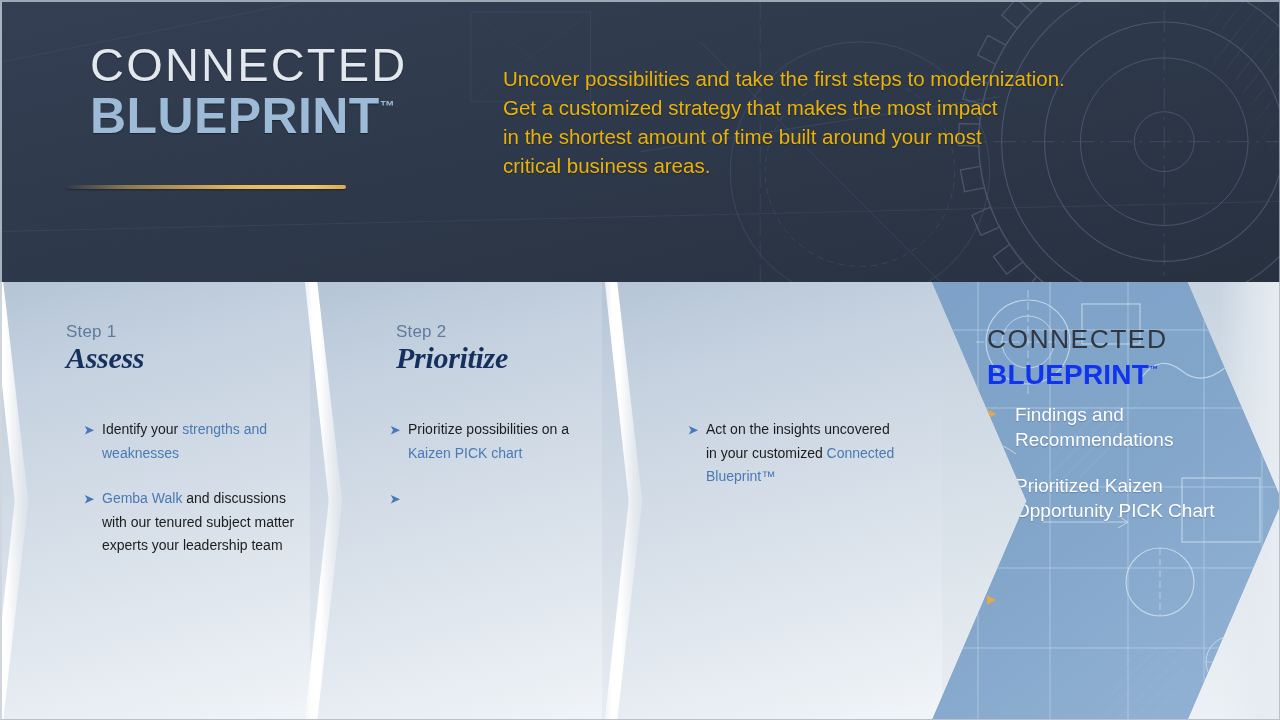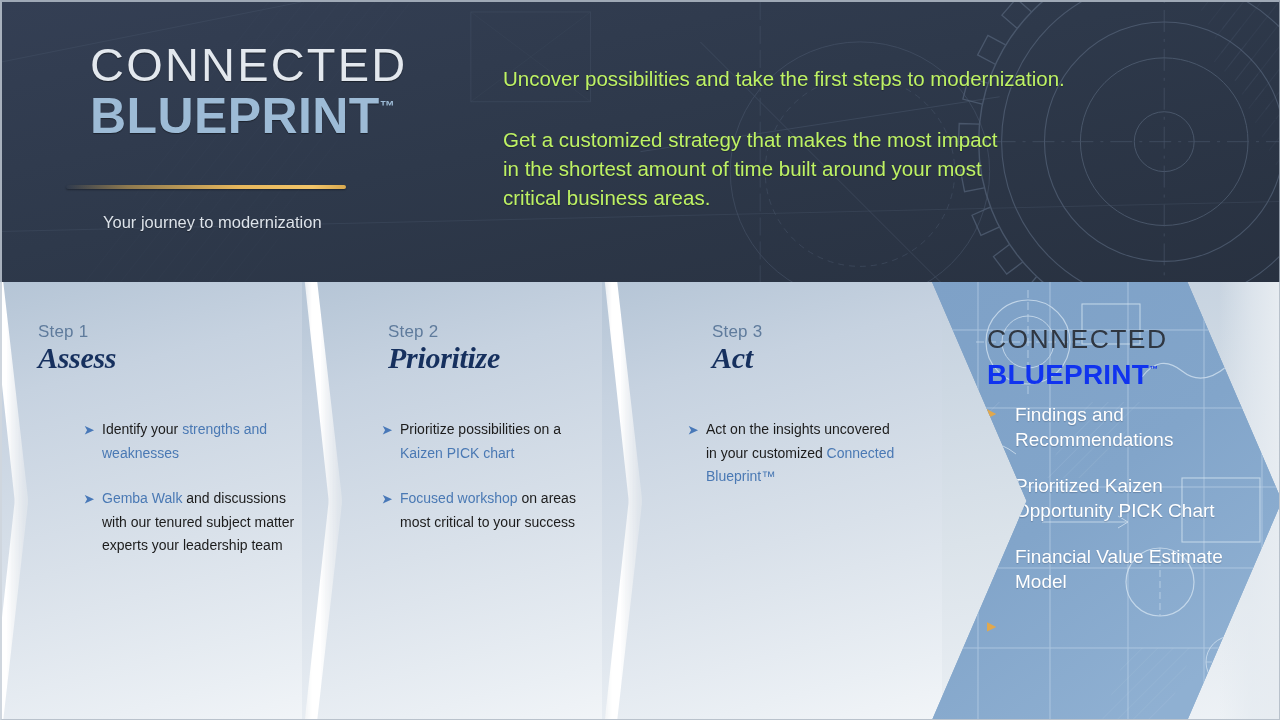--- a/index.html
+++ b/index.html
@@ -54,40 +54,40 @@
     box-shadow: 0 1px 2px rgba(0,0,0,0.35);
   }
   .tagline {
     position: absolute; left: 101px; top: 211px;
     font-size: 16.5px; color: #dde3ea; font-weight: 400;
     text-shadow: 0 1px 1px rgba(0,0,0,0.35);
   }
 
   .header-copy { position: absolute; left: 501px; top: 62px; width: 700px; }
   .header-copy p {
-    color: #bef264; font-size: 20.5px; line-height: 29px;
+    color: #eab308; font-size: 20.5px; line-height: 29px;
     text-shadow: 0 1px 1px rgba(0,0,0,0.3);
   }
-  .header-copy p.gap { margin-top: 32px; }
+  .header-copy p.gap { }
 
   
   #body-area {
     position: absolute; left: 0; top: 282px; width: 1280px; height: 438px;
     overflow: hidden;
     border-left: 2px solid #cfd6de;
     border-right: 1px solid #b9c2cc;
     border-bottom: 1px solid #b9c2cc;
     background: linear-gradient(170deg,#b3c3d4 0%,#c3d0de 25%,#dbe3ea 65%,#eef2f6 100%);
   }
   .step-panel {
     position: absolute; top: 0; height: 438px;
     background: linear-gradient(165deg,#b5c5d6 0%,#c6d2e0 22%,#d9e1ea 58%,#eaeff4 88%,#f2f5f8 100%);
   }
   .step-1 { left: 0px;   width: 330px; }
-  .step-2 { left: 300px; width: 330px; }
+  .step-2 { left: 308px; width: 330px; }
   .step-3 { left: 600px; width: 340px; }
 
   
   .divider {
     position: absolute; top: -2px; height: 442px; width: 52px;
     background: linear-gradient(90deg,rgba(255,255,255,0.25) 0%,#ffffff 42%,#ffffff 58%,rgba(244,247,250,0.55) 100%);
     -webkit-clip-path: polygon(28% 0%, 52% 0%, 100% 49.5%, 100% 50.5%, 52% 100%, 28% 100%, 74% 50.5%, 74% 49.5%);
     clip-path: polygon(28% 0%, 52% 0%, 100% 49.5%, 100% 50.5%, 52% 100%, 28% 100%, 74% 50.5%, 74% 49.5%);
     filter: drop-shadow(2px 0 3px rgba(90,105,125,0.30));
   }
@@ -241,37 +241,36 @@
     <div id="header-inner">
       <div class="logo-block">
         <div class="logo-connected">CONNECTED</div>
         <div class="logo-blueprint-row">
           <span class="logo-blueprint">BLUEPRINT</span><span class="logo-tm">™</span>
         </div>
       </div>
 
       <div class="gold-rule"></div>
 
-      <div class="tagline">Your journey to modernization</div>
 
       <div class="header-copy">
         <p>Uncover possibilities and take the first steps to modernization.</p>
         <p class="gap">
           <span>Get a customized strategy that makes the most impact</span><br>
           <span>in the shortest amount of time built around your most</span><br>
           <span>critical business areas.</span>
         </p>
       </div>
     </div>
   </div>
 
   <div id="body-area">
 
     <div class="step-panel step-1">
-      <div class="step-head" style="padding-left:36px;">
+      <div class="step-head" style="padding-left:64px;">
         <div class="step-num">Step 1</div>
         <div class="step-title">Assess</div>
       </div>
       <div class="bullets" style="padding-left:80px;">
           <div class="bullet">
             <span class="bullet-arrow">➤</span>
             <span class="bullet-text"><span>Identify your </span><span class="hl">strengths and weaknesses</span></span>
           </div>
           <div class="bullet">
             <span class="bullet-arrow">➤</span>
@@ -285,30 +284,25 @@
         <div class="step-num">Step 2</div>
         <div class="step-title">Prioritize</div>
       </div>
       <div class="bullets" style="padding-left:78px;">
           <div class="bullet">
             <span class="bullet-arrow">➤</span>
             <span class="bullet-text"><span>Prioritize possibilities on a </span><span class="hl">Kaizen PICK chart</span></span>
           </div>
           <div class="bullet">
             <span class="bullet-arrow">➤</span>
-            <span class="bullet-text"><span class="hl">Focused workshop</span><span> on areas most critical to your success</span></span>
           </div>
         </div>
     </div>
 
     <div class="step-panel step-3">
-      <div class="step-head" style="padding-left:110px;">
-        <div class="step-num">Step 3</div>
-        <div class="step-title">Act</div>
-      </div>
       <div class="bullets" style="padding-left:84px;">
           <div class="bullet">
             <span class="bullet-arrow">➤</span>
             <span class="bullet-text"><span>Act on the insights uncovered in your customized </span><span class="hl">Connected Blueprint™</span></span>
           </div>
         </div>
     </div>
 
     <div class="divider d0"></div>
     <div class="divider d1"></div>
@@ -367,21 +361,20 @@
           <div class="bp-bullet">
             <span class="bp-arrow">▶</span>
             <span class="bp-text">Findings and Recommendations</span>
           </div>
           <div class="bp-bullet">
             <span class="bp-arrow">▶</span>
             <span class="bp-text">Prioritized Kaizen Opportunity PICK Chart</span>
           </div>
           <div class="bp-bullet">
             <span class="bp-arrow">▶</span>
-            <span class="bp-text">Financial Value Estimate Model</span>
           </div>
           <div class="bp-bullet">
             <span class="bp-arrow">▶</span>
           </div>
         </div>
     </div>
 
   </div>
 </div>
 

